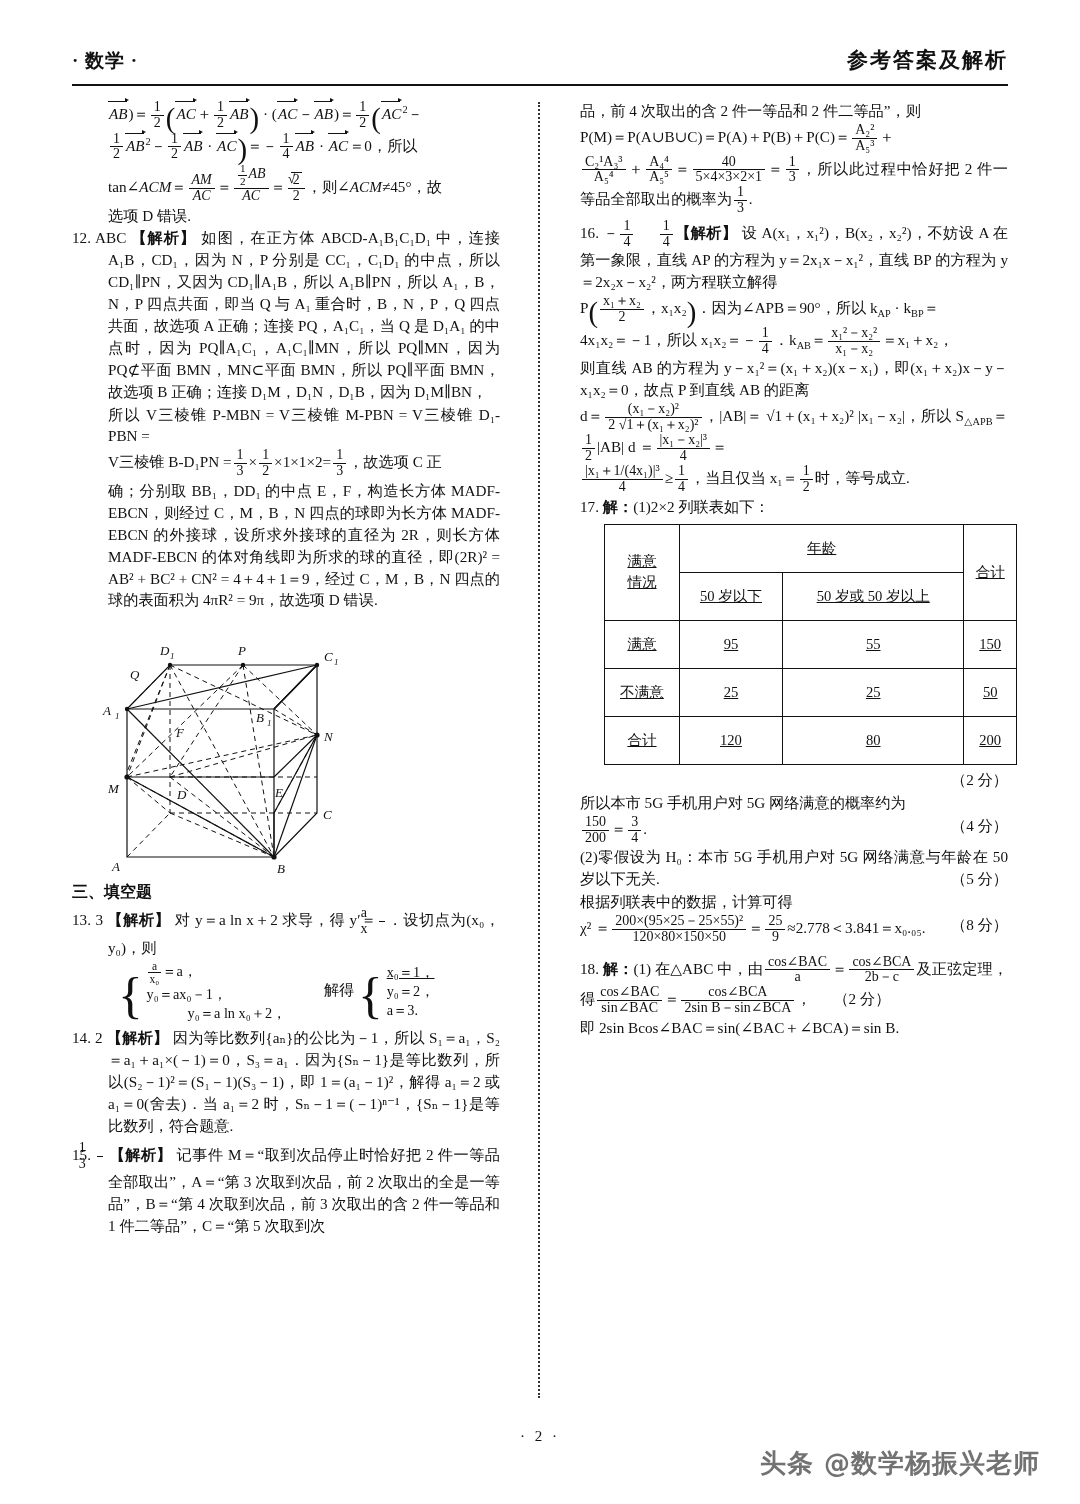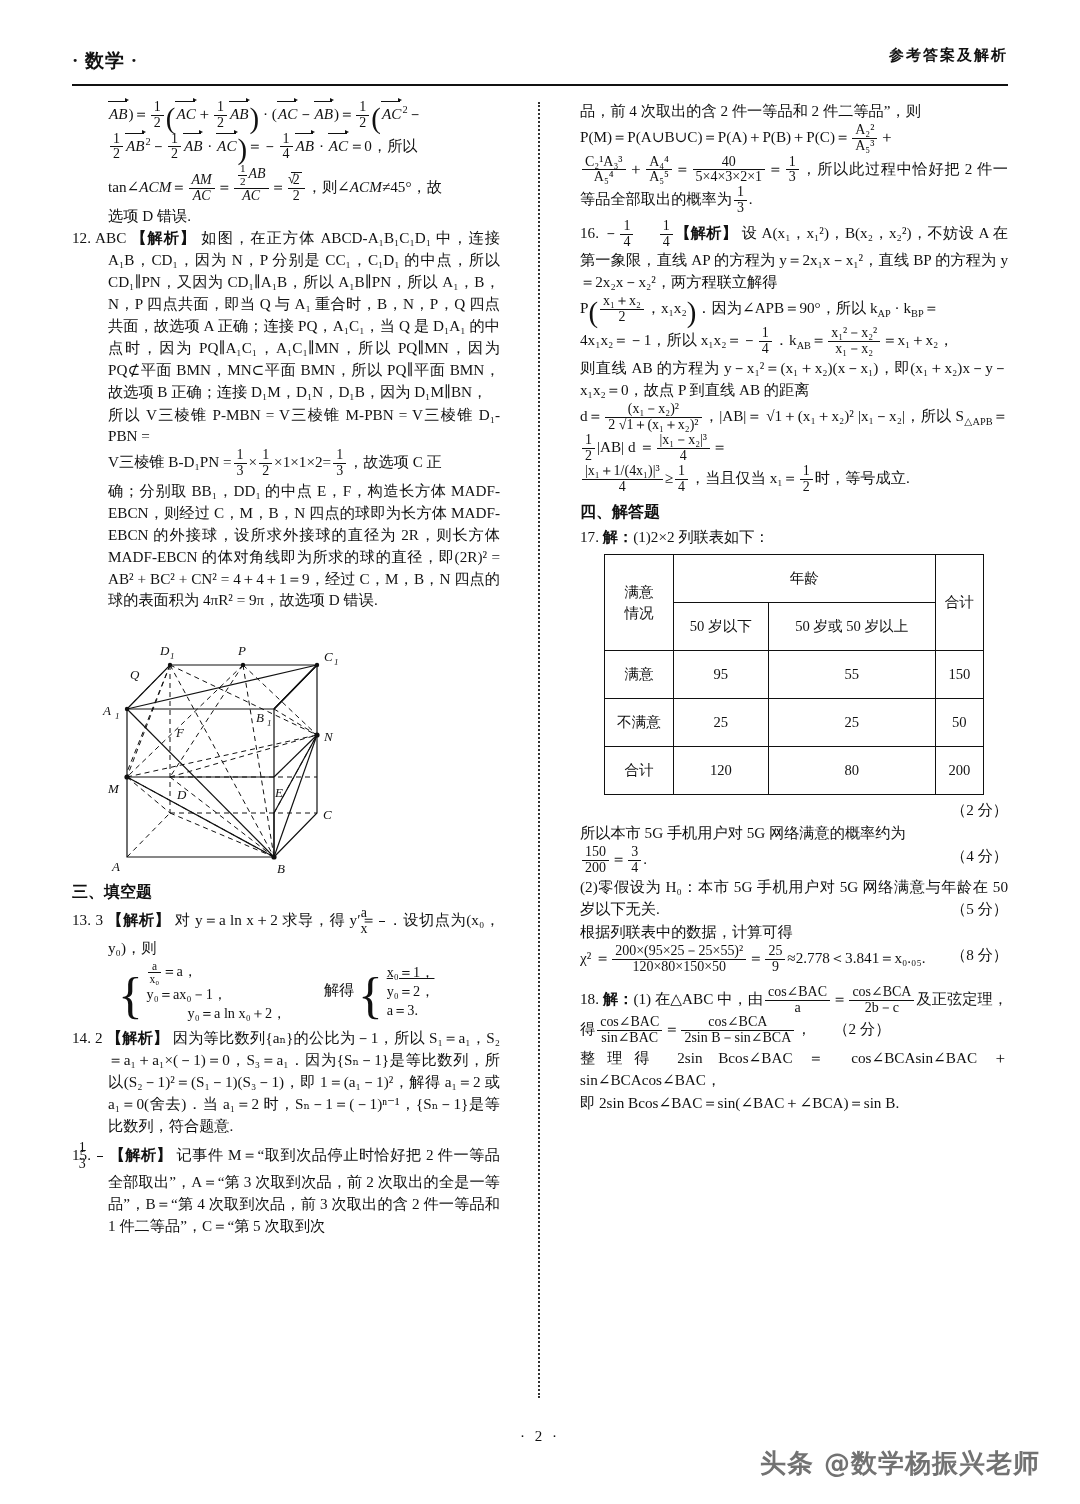--- a/index.html
+++ b/index.html
@@ -16,21 +16,21 @@
   
   .header {
     position:absolute; left:72px; top:48px; width:936px; height:42px;
   }
   .header .left {
     position:absolute; left:0; top:0;
     font-size:19px; font-weight:bold; letter-spacing:1px;
   }
   .header .right {
     position:absolute; right:0; top:-2px;
-    font-size:15px; font-weight:bold; letter-spacing:2px;
+    font-size:21px; font-weight:bold; letter-spacing:2px;
   }
   .header .rule {
     position:absolute; left:0; top:36px; width:936px;
     border-top:2px solid #111;
   }
 
   
   .cols {
     position:absolute; left:72px; top:100px; width:936px; height:1300px;
   }
@@ -97,22 +97,23 @@
 
   
   .ctr { text-align:center; }
 
   
   .figwrap { position:relative; width:428px; height:258px; margin:6px 0 0 0; }
   .figwrap svg { position:absolute; left:0; top:0; }
 
   
   table.ct {
-    border-collapse:collapse; width:380px; margin:6px 0 4px 24px;
+    border-collapse:collapse; width:413px; margin:6px 0 4px 24px;
     font-size:14.6px;
+    text-decoration:underline;
   }
   table.ct td, table.ct th {
     border:1.5px solid #111; text-align:center; padding:13px 2px;
     font-weight:normal;
   }
   table.ct .tall { padding:10px 4px; }
 
   
   .footer-page {
     position:absolute; left:0; right:0; top:1428px;
@@ -311,21 +312,20 @@
         <span>4x₁x₂＝－1，所以 x₁x₂＝－</span><span class="frac"><span>1</span><span class="den">4</span></span><span>．k</span><span class="dn">AB</span><span>＝</span><span class="frac"><span>x₁²－x₂²</span><span class="den">x₁－x₂</span></span><span>＝x₁＋x₂，</span>
       </div>
       <div class="blk">则直线 AB 的方程为 y－x₁²＝(x₁＋x₂)(x－x₁)，即(x₁＋x₂)x－y－x₁x₂＝0，故点 P 到直线 AB 的距离</div>
       <div class="blk">
         <span>d＝</span><span class="frac"><span>(x₁－x₂)²</span><span class="den">2 √1＋(x₁＋x₂)²</span></span><span>，|AB|＝ √1＋(x₁＋x₂)² |x₁－x₂|，所以 S</span><span class="dn">△APB</span><span>＝</span><span class="frac"><span>1</span><span class="den">2</span></span><span>|AB| d ＝</span><span class="frac"><span>|x₁－x₂|³</span><span class="den">4</span></span><span>＝</span>
       </div>
       <div class="blk">
         <span class="frac"><span>|x₁＋1/(4x₁)|³</span><span class="den">4</span></span><span>≥</span><span class="frac"><span>1</span><span class="den">4</span></span><span>，当且仅当 x₁＝</span><span class="frac"><span>1</span><span class="den">2</span></span><span>时，等号成立.</span>
       </div>
 
-      <div class="sec-title">四、解答题</div>
 
       <div class="blk">
         <span>17.</span>
         <span class="jie">解：</span><span>(1)2×2 列联表如下：</span>
       </div>
 
       <table class="ct">
         <tbody>
             <tr>
           <td rowspan="2" class="tall">
@@ -370,21 +370,20 @@
       </div>
       <div class="blk">根据列联表中的数据，计算可得</div>
       <div class="blk">
         <span>χ² ＝</span><span class="frac"><span>200×(95×25－25×55)²</span><span class="den">120×80×150×50</span></span><span>＝</span><span class="frac"><span>25</span><span class="den">9</span></span><span>≈2.778＜3.841＝x₀.₀₅.</span><span class="score">（8 分）</span>
       </div>
 
       <div class="blk" style="margin-top:10px;">
         <span>18.</span>
         <span class="jie">解：</span><span>(1) 在△ABC 中，由</span><span class="frac"><span>cos∠BAC</span><span class="den">a</span></span><span>＝</span><span class="frac"><span>cos∠BCA</span><span class="den">2b－c</span></span><span>及正弦定理，得</span><span class="frac"><span>cos∠BAC</span><span class="den">sin∠BAC</span></span><span>＝</span><span class="frac"><span>cos∠BCA</span><span class="den">2sin B－sin∠BCA</span></span><span>，</span><span style="display:inline-block;width:22px;"></span><span>（2 分）</span>
       </div>
-      <div class="blk">整理得 2sin Bcos∠BAC ＝ cos∠BCAsin∠BAC ＋ sin∠BCAcos∠BAC，</div>
       <div class="blk">即 2sin Bcos∠BAC＝sin(∠BAC＋∠BCA)＝sin B.</div>
 
     </div>
   </div>
 
   <div class="footer-page">· 2 ·</div>
   <div class="watermark">头条 @数学杨振兴老师</div>
 
 </div>
 

